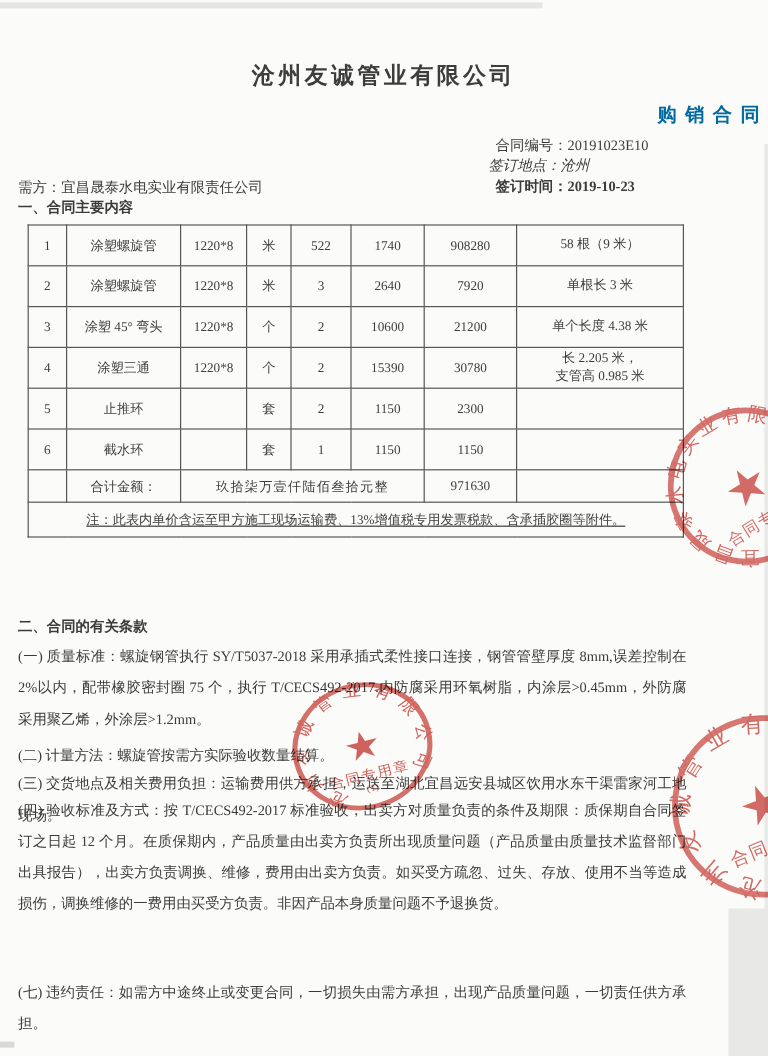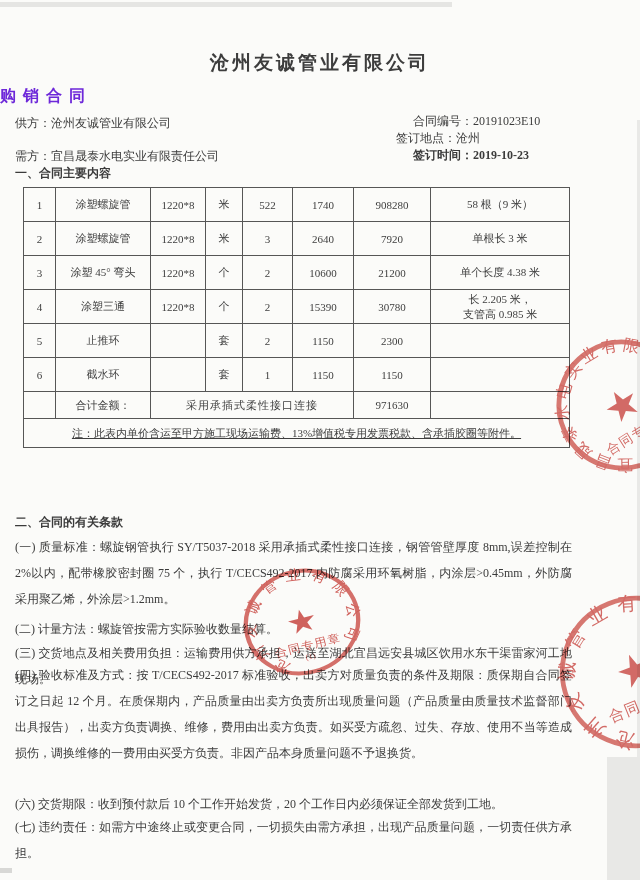--- a/index.html
+++ b/index.html
@@ -13,28 +13,28 @@
   .scan-top{position:absolute;top:2px;left:0;width:452px;height:5px;background:#d9d9d7;opacity:.65;}
   .scan-right{position:absolute;top:120px;right:0;width:3px;height:640px;background:#dedddb;opacity:.6;}
   .scan-br{position:absolute;left:607px;top:757px;width:33px;height:123px;background:#e8e8e6;}
   .scan-bl{position:absolute;left:0;top:868px;width:12px;height:5px;background:#d8d8d6;}
 
   .company-title{
     position:absolute;top:50px;left:0;width:100%;text-align:center;
     font-size:19px;font-weight:600;letter-spacing:3px;margin:0;color:#3d3d3d;
   }
   .doc-title{
-    position:absolute;top:86px;left:0;width:100%;text-align:left;
-    font-size:16px;font-weight:600;letter-spacing:7px;margin:0;color:#6d28d9;
+    position:absolute;top:86px;left:0;width:100%;text-align:right;
+    font-size:16px;font-weight:600;letter-spacing:7px;margin:0;color:#0369a1;
   }
   .meta-line{position:absolute;font-size:12px;white-space:nowrap;}
   .m-supplier{left:15px;top:115px;}
   .m-buyer{left:15px;top:148px;}
   .m-cno{left:413px;top:113px;}
-  .m-place{left:396px;top:130px;}
+  .m-place{left:407px;top:130px;font-style:italic;}
   .m-date{left:413px;top:147px;font-weight:bold;}
   .section-title{position:absolute;font-size:12px;font-weight:600;}
   .s1{left:15px;top:165px;}
   .s2{left:15px;top:514px;}
   .attachment{position:absolute;left:15px;top:487px;font-size:12px;}
 
   table.items{
     position:absolute;left:23px;top:187px;width:546px;
     border-collapse:collapse;table-layout:fixed;
     font-size:11px;color:#3e3e3e;
@@ -80,21 +80,20 @@
 <div class="page">
 
   <div class="scan-top"></div>
   <div class="scan-right"></div>
   <div class="scan-br"></div>
   <div class="scan-bl"></div>
 
   <h1 class="company-title">沧州友诚管业有限公司</h1>
   <h2 class="doc-title">购销合同</h2>
 
-  <div class="meta-line m-supplier"><span>供方：</span><span>沧州友诚管业有限公司</span></div>
   <div class="meta-line m-buyer"><span>需方：</span><span>宜昌晟泰水电实业有限责任公司</span></div>
   <div class="meta-line m-cno"><span>合同编号：</span><span>20191023E10</span></div>
   <div class="meta-line m-place"><span>签订地点：</span><span>沧州</span></div>
   <div class="meta-line m-date"><span>签订时间：</span><span>2019-10-23</span></div>
 
   <div class="section-title s1">一、合同主要内容</div>
 
   <table class="items">
     <colgroup>
       <col style="width:32px">
@@ -164,37 +163,36 @@
         <td></td>
         <td>套</td>
         <td>1</td>
         <td>1150</td>
         <td>1150</td>
         <td class="remark"></td>
       </tr>
       <tr class="total">
         <td></td>
         <td>合计金额：</td>
-        <td class="words" colspan="4">采用承插式柔性接口连接</td>
+        <td class="words" colspan="4">玖拾柒万壹仟陆佰叁拾元整</td>
         <td>971630</td>
         <td></td>
       </tr>
       <tr class="note">
         <td class="note-cell" colspan="8">注：此表内单价含运至甲方施工现场运输费、13%增值税专用发票税款、含承插胶圈等附件。</td>
       </tr>
     </tbody>
   </table>
 
   <div class="section-title s2">二、合同的有关条款</div>
 
   <div class="clause c1">(一) 质量标准：螺旋钢管执行 SY/T5037-2018 采用承插式柔性接口连接，钢管管壁厚度 8mm,误差控制在 2%以内，配带橡胶密封圈 75 个，执行 T/CECS492-2017.内防腐采用环氧树脂，内涂层&gt;0.45mm，外防腐采用聚乙烯，外涂层&gt;1.2mm。</div>
   <div class="clause c2">(二) 计量方法：螺旋管按需方实际验收数量结算。</div>
   <div class="clause c3">(三) 交货地点及相关费用负担：运输费用供方承担，运送至湖北宜昌远安县城区饮用水东干渠雷家河工地现场。</div>
   <div class="clause c4">(四) 验收标准及方式：按 T/CECS492-2017 标准验收，出卖方对质量负责的条件及期限：质保期自合同签订之日起 12 个月。在质保期内，产品质量由出卖方负责所出现质量问题（产品质量由质量技术监督部门出具报告），出卖方负责调换、维修，费用由出卖方负责。如买受方疏忽、过失、存放、使用不当等造成损伤，调换维修的一费用由买受方负责。非因产品本身质量问题不予退换货。</div>
-  <div class="clause c6">(六) 交货期限：收到预付款后 10 个工作开始发货，20 个工作日内必须保证全部发货到工地。</div>
   <div class="clause c7">(七) 违约责任：如需方中途终止或变更合同，一切损失由需方承担，出现产品质量问题，一切责任供方承担。</div>
 
   <div class="stamp stamp-a">
     <svg viewBox="0 0 200 200" width="140" height="140">
       <circle cx="100" cy="100" r="90" stroke-width="7"></circle>
       <path id="arcA" d="M 100,178 A 78,78 0 1 1 100.01,178" fill="none"></path>
       <text font-size="23" letter-spacing="6">
         <textPath href="#arcA" startOffset="28">宜昌晟泰水电实业有限责任公司</textPath>
       </text>
       <text x="100" y="120" text-anchor="middle" font-size="58">★</text>

